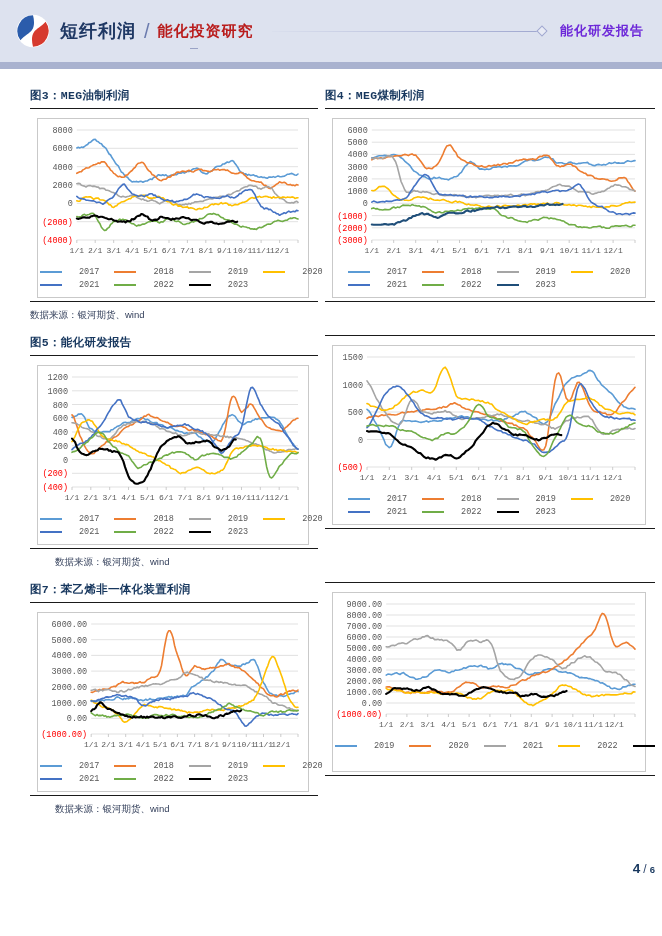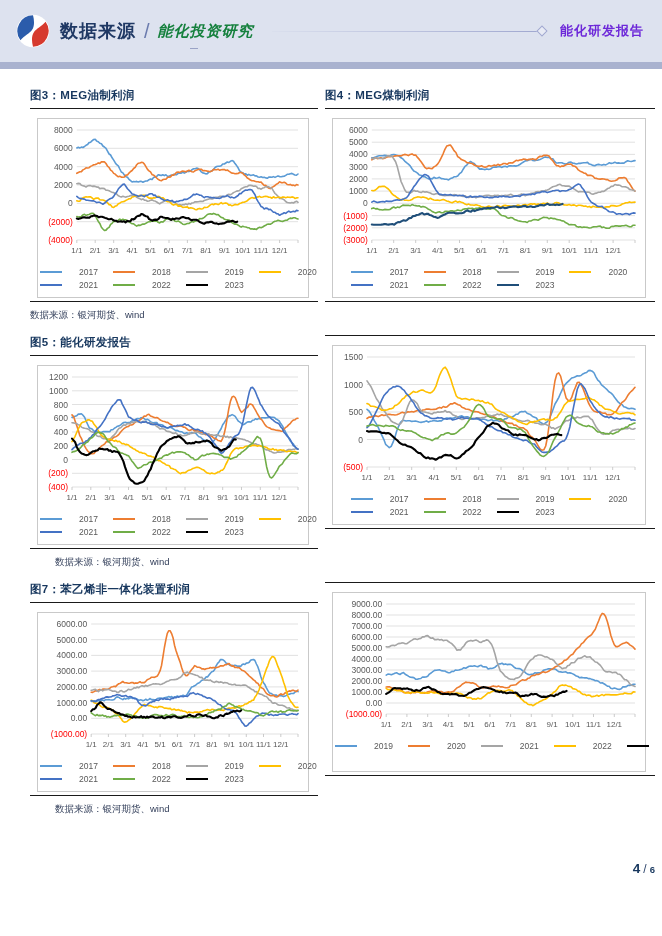--- a/index.html
+++ b/index.html
@@ -6,29 +6,29 @@
   html,body { margin:0; padding:0; }
   body {
     width:662px; height:936px; background:#ffffff;
     font-family:"Liberation Sans", sans-serif; position:relative; overflow:hidden;
   }
   
   .header { height:62px; background:#dde2ef; display:flex; align-items:center; padding:0 18px 0 16px; position:relative; }
   .logo { width:34px; height:34px; flex:0 0 auto; margin-right:10px; }
   .brand { font-size:18px; font-weight:bold; color:#1f3864; letter-spacing:1px; }
   .hdr-slash { font-size:20px; color:#6b7bae; margin:0 8px; font-weight:normal; }
-  .division { font-size:15px; font-weight:bold; color:#15803d; letter-spacing:1px;font-style:italic; }
+  .division { font-size:15px; font-weight:bold; color:#b91c1c; letter-spacing:1px; }
   .hdr-line { flex:1; height:1px; background:linear-gradient(to right, rgba(160,168,208,0.05), #a0a8d0); margin:0 0 0 18px; }
   .hdr-diamond { width:8px; height:8px; border:1px solid #a0a8d0; transform:rotate(45deg); background:#e8ebf5; margin:0 14px 0 -1px; flex:0 0 auto; }
   .report-label { font-size:13px; font-weight:bold; color:#6d28d9; letter-spacing:1px; }
   .hdr-subdash { position:absolute; left:190px; top:48px; width:8px; height:1px; background:#9aa3c6; }
   .header-strip { height:7px; background:#a9b2cf; }
   
   .content { padding:19px 7px 0 30px; }
-  .row { display:grid; grid-template-columns:288px 330px; column-gap:7px; }
+  .row { display:grid; grid-template-columns:288px 330px; column-gap:7px;font-family:Liberation Mono, monospace; }
   .chart-title { margin:0 0 5px 0; font-size:11.5px; font-weight:bold; color:#17375e; letter-spacing:0.3px; }
   .title-rule { border-top:1.6px solid #1a1a1a; margin-bottom:9px; }
   .chart-box { border:1px solid #c9c9c9; background:#fff; height:180px; margin:0 9px 0 7px; padding:5px 2px 2px 2px; }
   .plot { width:100%; height:140px; }
   svg { font-family:inherit; display:block; }
   .legend { width:fit-content; margin:1px auto 0; }
   .lg-row { display:flex; gap:15px; margin-top:3px; justify-content:flex-start; }
   .lg-item { display:flex; align-items:center; gap:17px; font-size:8.5px; color:#595959; }
   .lg-line { width:22px; height:2.2px; display:inline-block; }
   .bottom-rule { border-top:1.6px solid #1a1a1a; margin-top:3px; }
@@ -42,21 +42,21 @@
 </style>
 </head>
 <body>
 
 <div class="header">
   <svg class="logo" viewBox="0 0 100 100">
     <circle cx="50" cy="50" r="48" fill="#ffffff"></circle>
     <path d="M50 4 A46 46 0 0 0 13 77 C 26 62 40 57 47 47 C 55 36 54 18 50 4 Z" fill="#2b5cab"></path>
     <path d="M50 96 A46 46 0 0 0 87 23 C 74 38 60 43 53 53 C 45 64 46 82 50 96 Z" fill="#d63a2e"></path>
   </svg>
-  <span class="brand">数据来源</span>
+  <span class="brand">短纤利润</span>
   <span class="hdr-slash">/</span>
   <span class="division">能化投资研究</span>
   <span class="hdr-line"></span>
   <span class="hdr-diamond"></span>
   <span class="report-label">能化研发报告</span>
   <span class="hdr-subdash"></span>
 </div>
 <div class="header-strip"></div>
 
 <div class="content">

